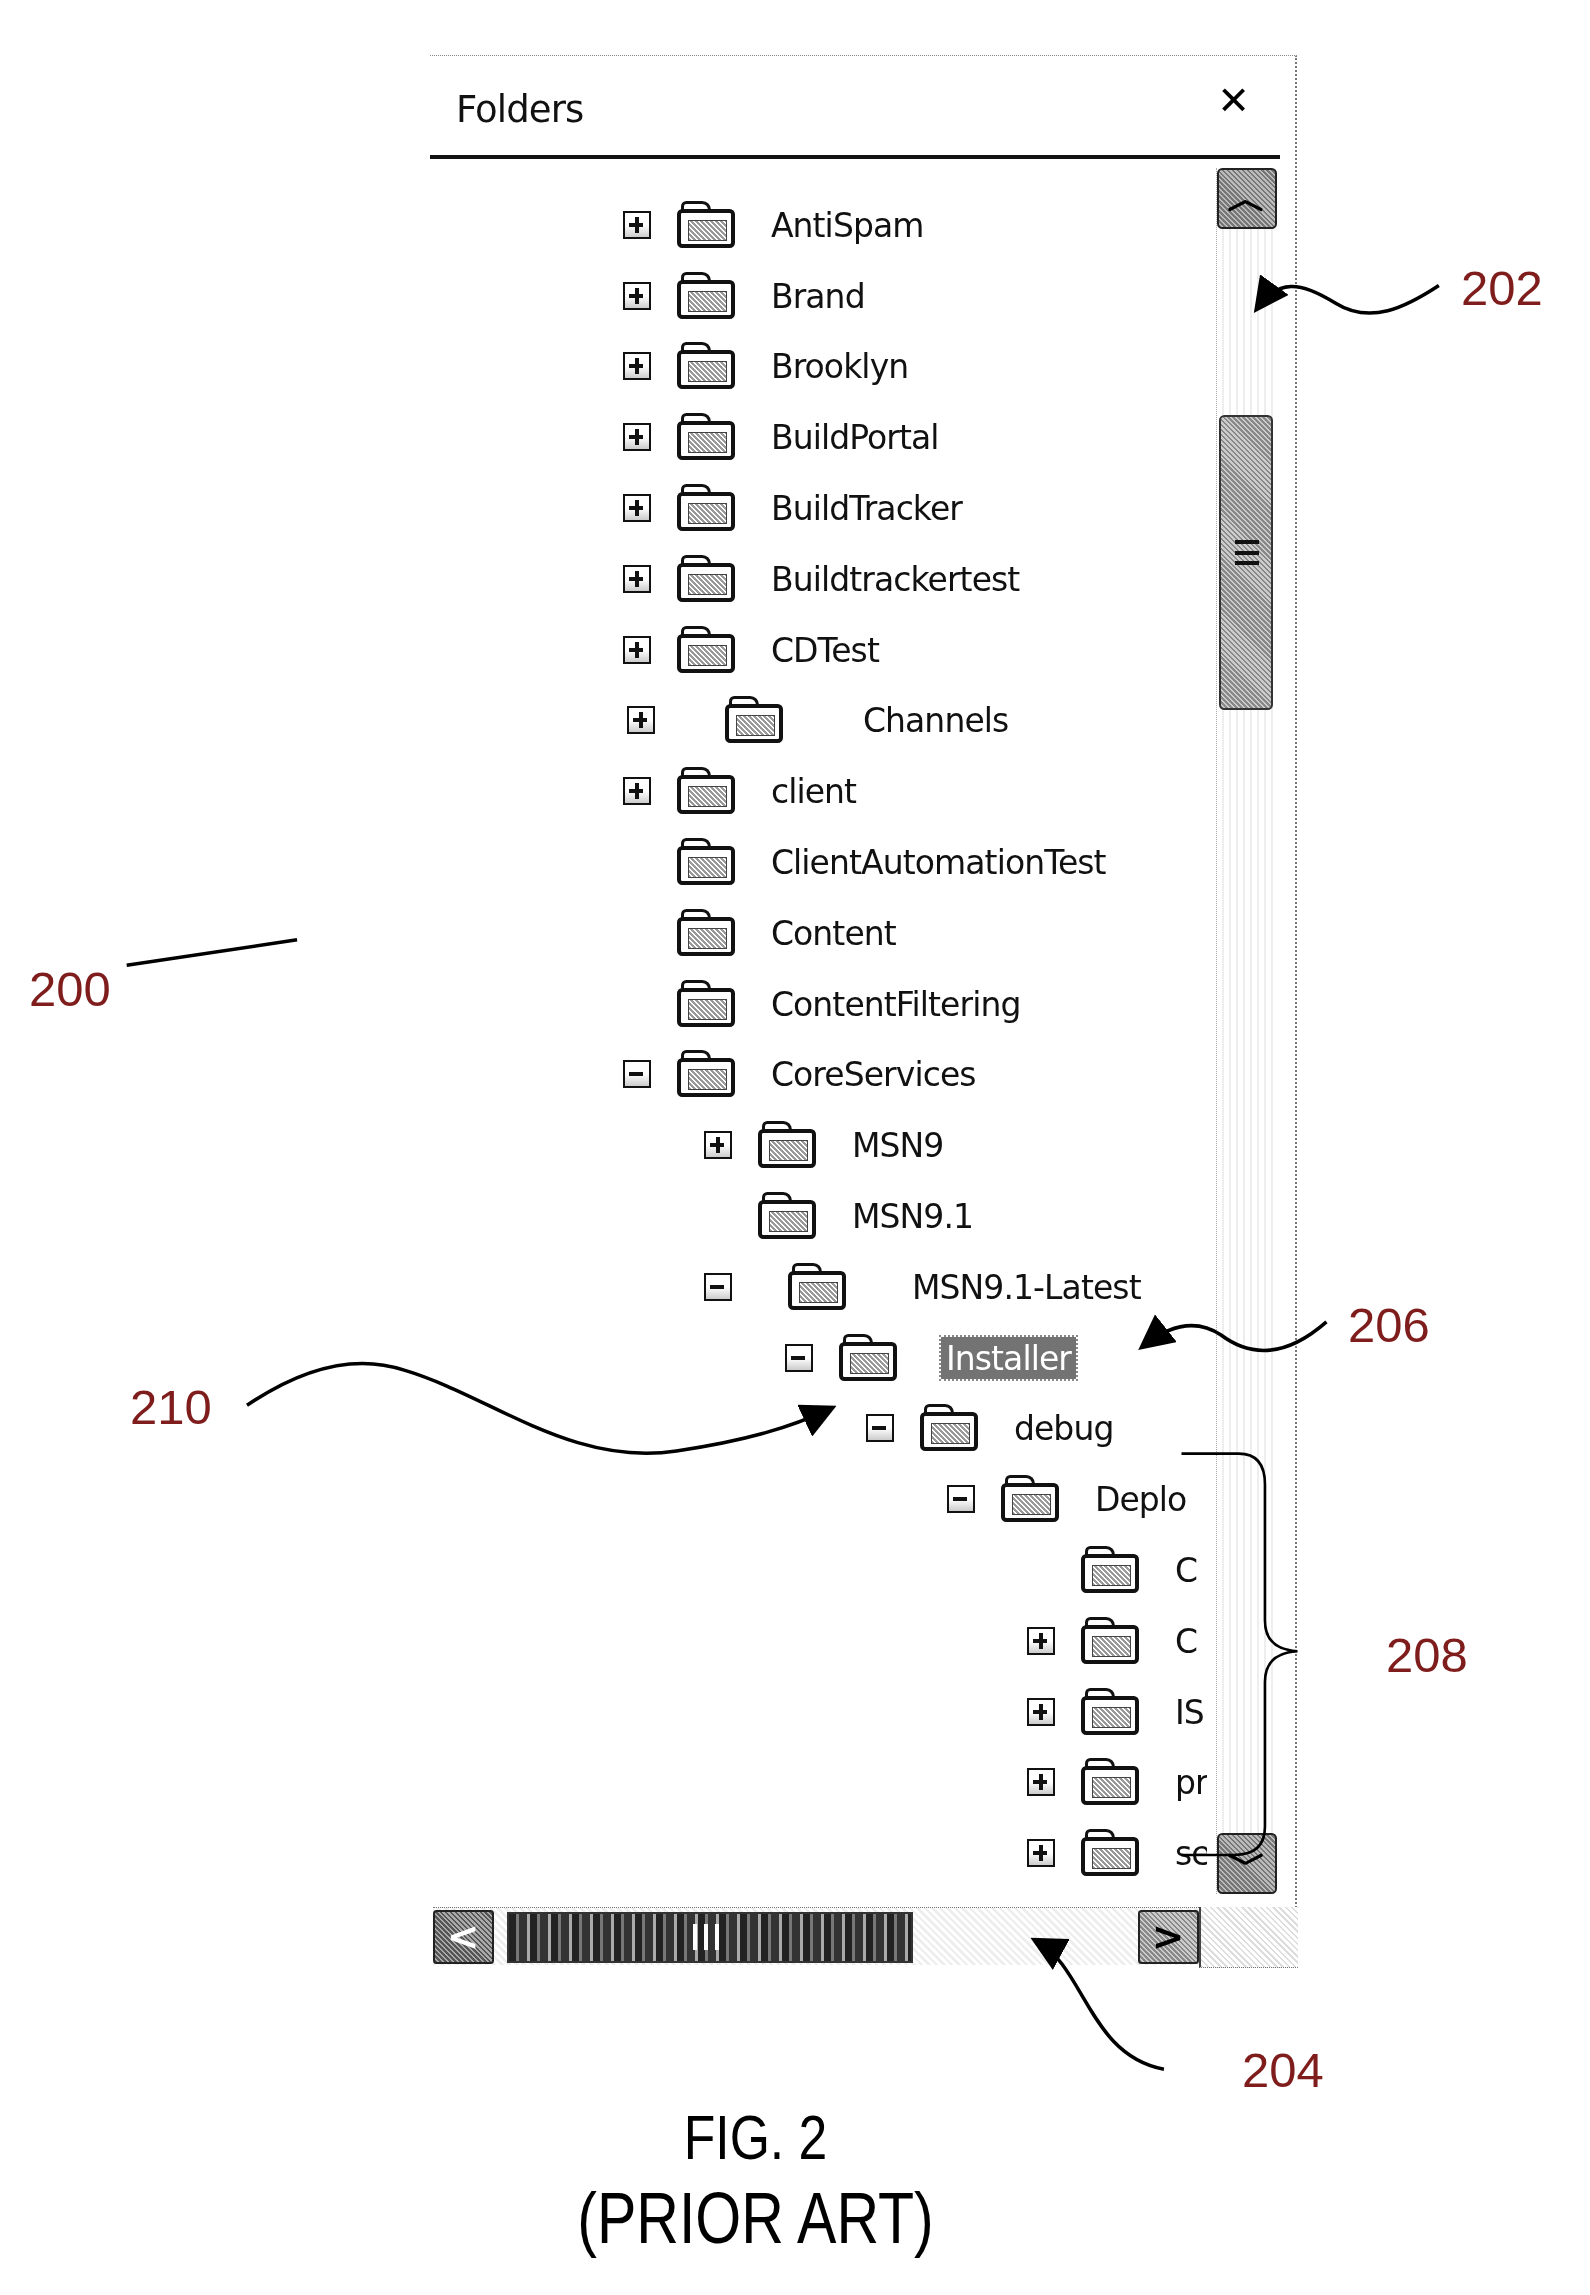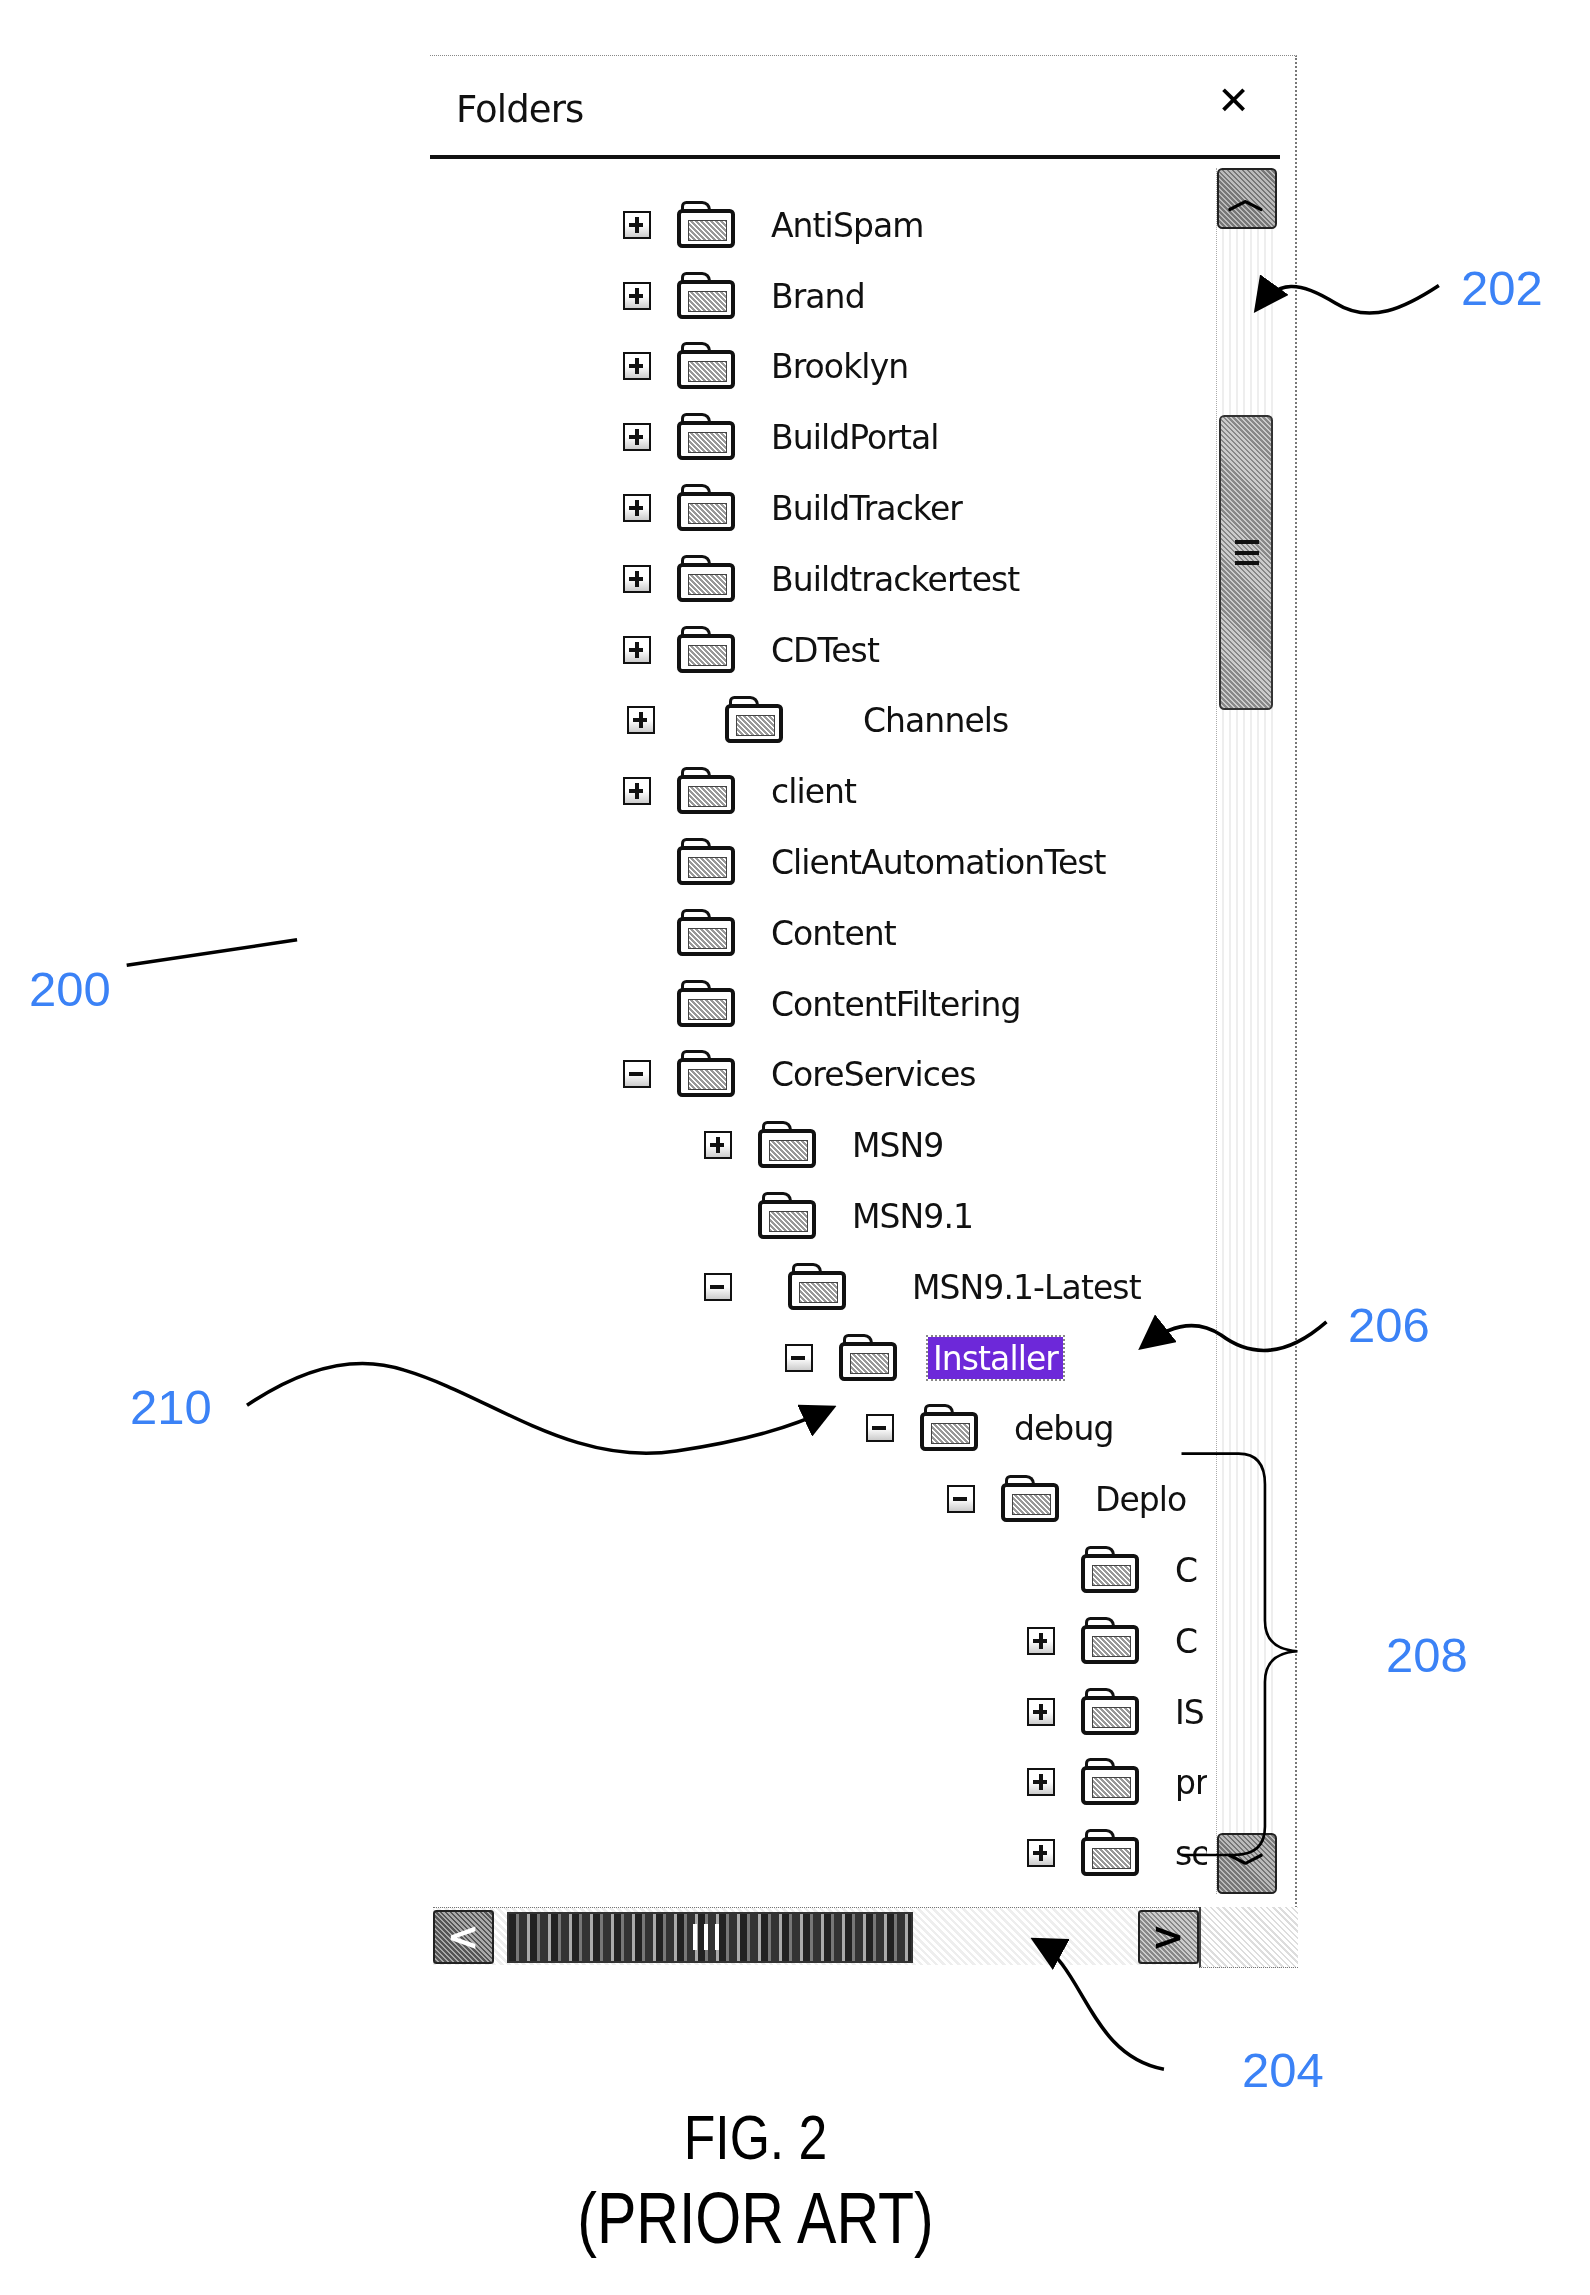--- a/index.html
+++ b/index.html
@@ -13,32 +13,32 @@
   .row { position:absolute; height:70px; display:flex; align-items:center; white-space:nowrap; }
   .expander { width:28px; height:28px; border:2.6px solid #111; box-sizing:border-box; background:linear-gradient(#fff 50%, #ccc); position:relative; margin-right:24.6px; cursor:pointer; flex:none; }
   .expander .h { position:absolute; left:4.4px; top:9.7px; width:14px; height:4.4px; background:#111; }
   .expander .v { position:absolute; left:9.7px; top:3.5px; width:4.4px; height:16px; background:#111; }
   .expander.spacer { border:none; background:none; }
   .folder { width:67px; height:56px; position:relative; margin-right:23px; flex:none; }
   .folder .tab { position:absolute; left:5.3px; top:3.5px; width:24.6px; height:12.3px; border:3.5px solid #111; border-bottom:none; border-radius:5.3px 8.8px 0 0; background:#fff; }
   .folder .body { position:absolute; left:1.8px; top:12.3px; width:58px; height:39px; border:4.4px solid #111; border-radius:5.3px; box-sizing:border-box; background:#fff; }
   .folder .inner { position:absolute; left:12.3px; top:23px; width:39px; height:21px; background:repeating-linear-gradient(45deg,#999 0 1.8px,#fff 1.8px 3.5px); border:1.8px solid #444; box-sizing:border-box; }
   .label { font-size:33px; color:#111; letter-spacing:-0.9px; padding:1.8px 5.3px; cursor:pointer; }
-  .label.selected { background:#6d28d9; color:#fff; outline:2.6px dotted #888; }
+  .label.selected { background:#737373; color:#fff; outline:2.6px dotted #888;margin-left:13px; }
   .vscroll { position:absolute; left:786px; top:112px; width:61px; height:1726px; background:repeating-linear-gradient(90deg,#fff 0 5.3px,#eee 5.3px 7px); border-left:1.8px dotted #aaa; }
   .vbtn { position:absolute; left:0; width:60px; height:61px; background:repeating-linear-gradient(45deg,#777 0 1.8px,#bbb 1.8px 3.5px); border:2.6px solid #222; border-radius:5.3px; box-sizing:border-box; display:flex; align-items:center; justify-content:center; font-size:40px; font-weight:bold; color:#000; cursor:pointer; }
   .vthumb { position:absolute; left:1.8px; top:247px; width:54px; height:295px; background:repeating-linear-gradient(45deg,#888 0 1.8px,#ccc 1.8px 3.5px); border:2.6px solid #333; border-radius:5.3px; box-sizing:border-box; cursor:grab; }
   .grip { position:absolute; left:14px; width:24.6px; height:3.5px; background:#111; }
   .hscroll { position:absolute; left:2.6px; top:1851px; width:766px; height:57px; border-top:1.8px dotted #777; background:repeating-linear-gradient(45deg,#eee 0 2.6px,#fff 2.6px 5.3px); }
   .hbtn { position:absolute; top:1.8px; width:61px; height:54px; background:repeating-linear-gradient(45deg,#555 0 1.8px,#aaa 1.8px 3.5px); border:2.6px solid #222; border-radius:3.5px; box-sizing:border-box; display:flex; align-items:center; justify-content:center; font-size:39px; font-weight:bold; color:#fff; cursor:pointer; }
   .hbtn.right { color:#000; background:repeating-linear-gradient(45deg,#888 0 1.8px,#ccc 1.8px 3.5px); }
   .hthumb { position:absolute; left:74px; top:3.5px; width:406px; height:51px; background:repeating-linear-gradient(90deg,#222 0 7px,#777 7px 10.5px,#333 10.5px 17.6px,#aaa 17.6px 21px); border:2.6px solid #333; box-sizing:border-box; cursor:grab; }
   .hgrip { position:absolute; top:10.5px; width:4.4px; height:26px; background:#fff; }
   .corner { position:absolute; left:769px; top:1851px; width:97px; height:60px; background:repeating-linear-gradient(45deg,#ddd 0 1.8px,#fff 1.8px 4.4px); border-left:2.6px solid #444; border-bottom:1.8px dotted #777; }
-  .ref { position:absolute; font-family:"Liberation Sans", sans-serif; font-size:49px; color:#3b82f6; }
+  .ref { position:absolute; font-family:"Liberation Sans", sans-serif; font-size:49px; color:#7f1d1d; }
   .caption { position:absolute; font-family:"Liberation Sans", sans-serif; color:#000; text-align:center; width:615px; left:448px; transform:scaleX(0.82); }
   svg.overlay { position:absolute; left:0; top:0; width:1591px; height:2295px; pointer-events:none; }
 </style>
 </head>
 <body>
 
 <div class="panel">
   <div class="header">
     <span class="header-title">Folders</span>
     <span class="close-btn">✕</span>

